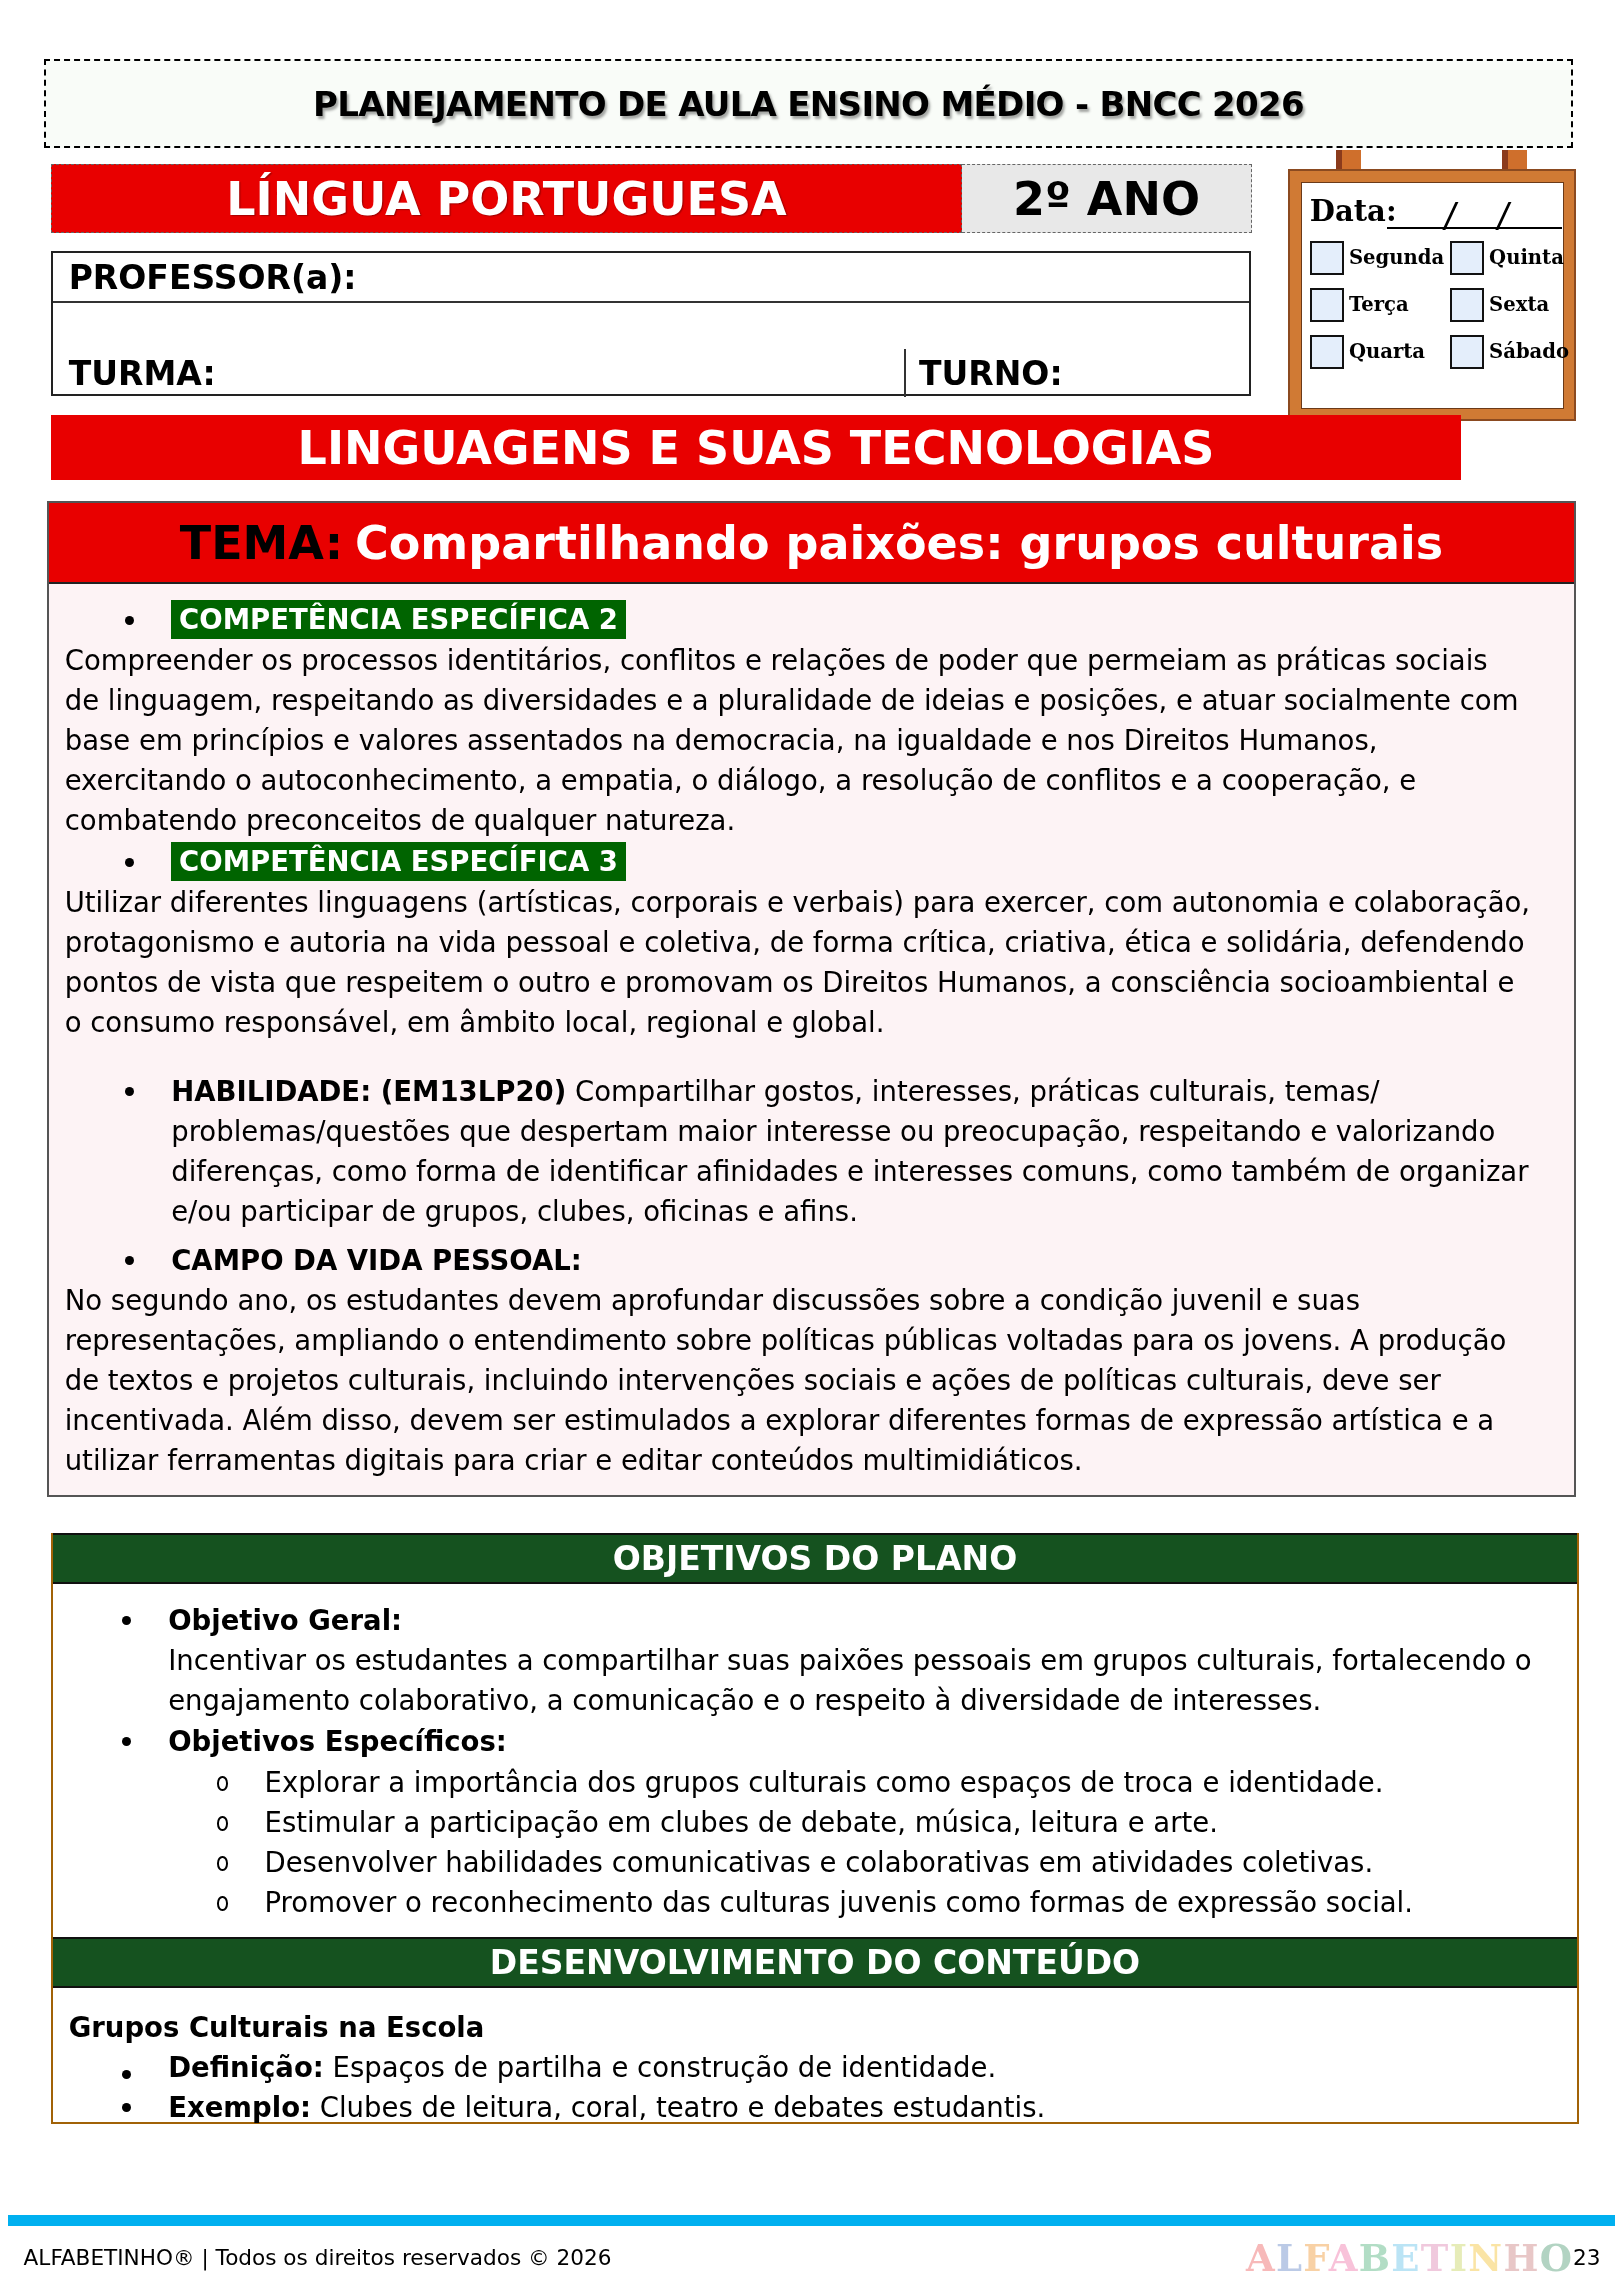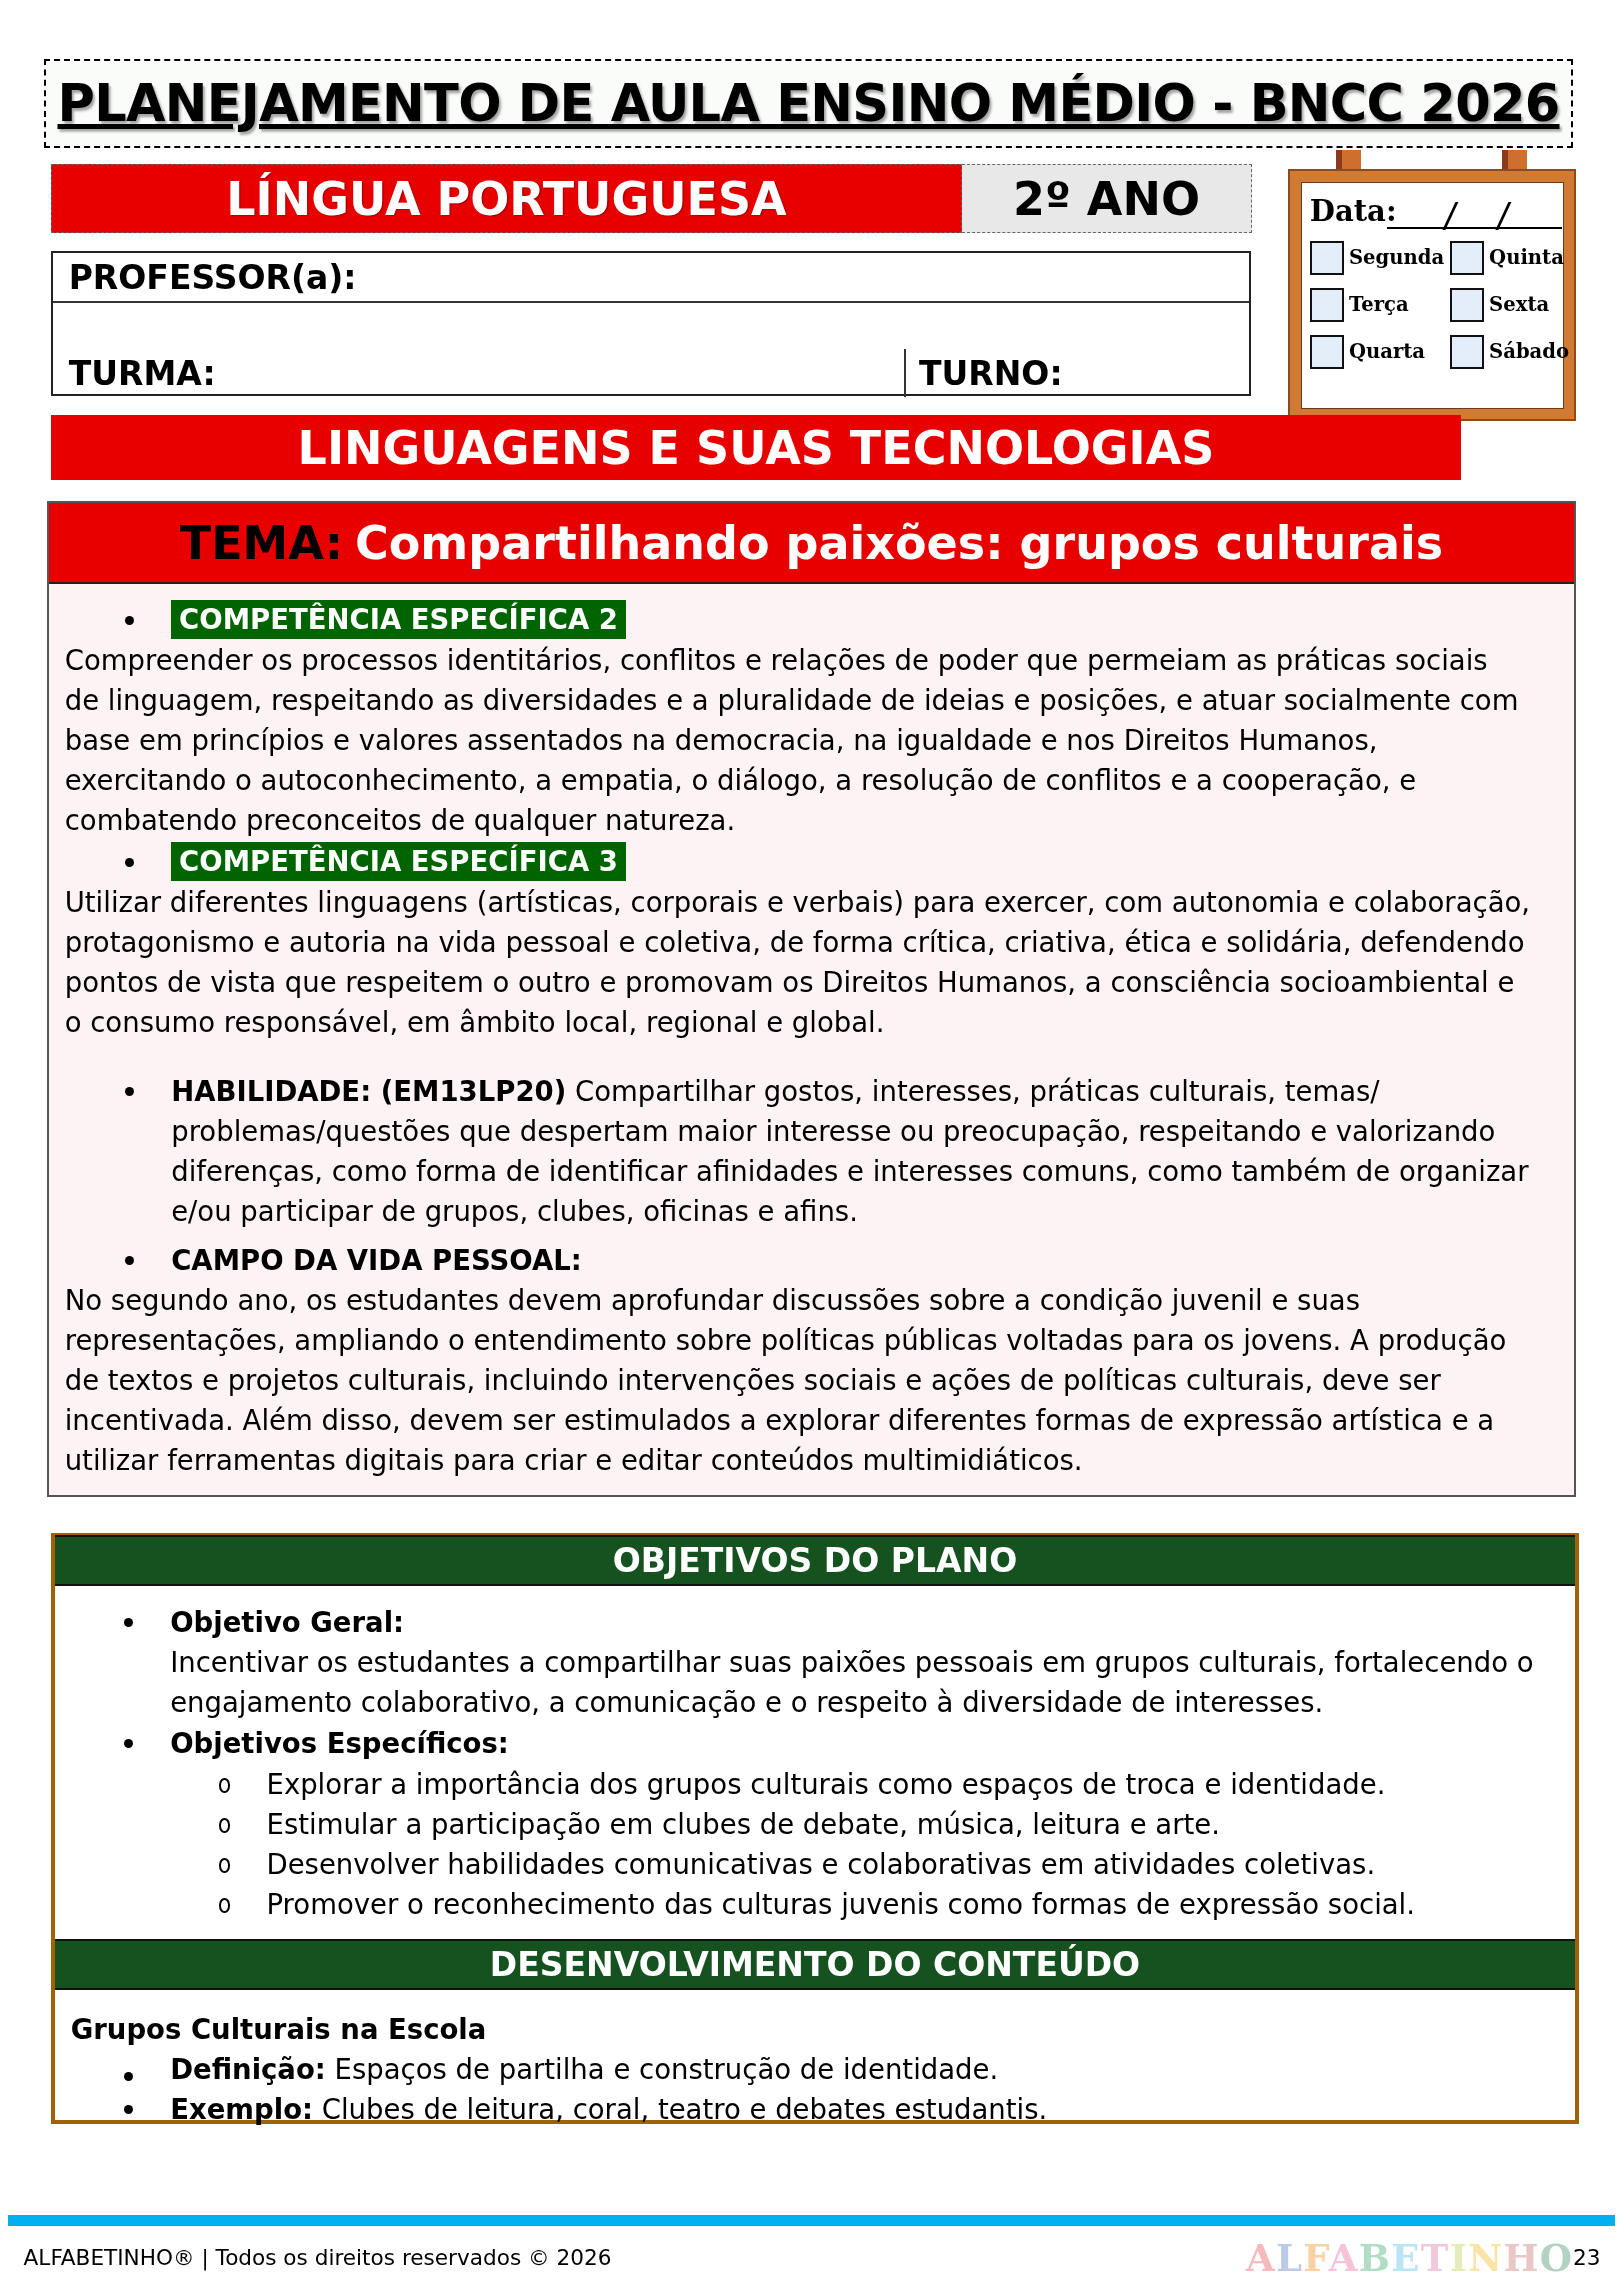--- a/index.html
+++ b/index.html
@@ -9,23 +9,22 @@
   }
   .abs { position:absolute; box-sizing:border-box; }
 
   
   .title-box {
     left:44px; top:59px; width:1529px; height:89px;
     border:2px dashed #000; background:#f9fcf8;
     display:flex; align-items:center; justify-content:center;
   }
   .title-box span {
-    font-weight:bold; font-size:51px; letter-spacing:-0.7px;
+    font-weight:bold; font-size:34px; letter-spacing:-0.7px;
     text-shadow:2px 2.6px 2.6px rgba(0,0,0,0.35);
-    text-decoration:underline;
   }
 
   
   .subject-red {
     left:51px; top:164px; width:911px; height:69px;
     background:#e80000; border:1.3px dashed #666;
     display:flex; align-items:center; justify-content:center;
   }
   .subject-red span { color:#fff; font-weight:bold; font-size:46px; text-shadow:1.3px 1.3px 1.3px rgba(0,0,0,0.3); }
   .subject-grade {
@@ -71,21 +70,21 @@
   .tema-head .t-white { color:#fff; }
 
   .body-text { font-size:27.5px; line-height:40px; }
   .bullet-row { position:absolute; display:flex; align-items:flex-start; }
   .dot { width:9.2px; height:9.2px; border-radius:50%; background:#000; flex:none; }
   .comp-tag { background:#006400; color:#fff; font-weight:bold; font-size:27.5px; padding:0 7.9px; line-height:39px; }
   .para { position:absolute; left:15.7px; width:1498px; }
   .bold { font-weight:bold; }
 
   
-  .obj-box { left:51px; top:1533px; width:1528px; height:591px; border:4px solid #a16207; }
+  .obj-box { left:51px; top:1533px; width:1528px; height:591px; border:2px solid #a16207; }
   .green-head { position:absolute; left:0; right:0; height:47px; background:#15521f;
     border-top:2px solid #111; border-bottom:2px solid #111;
     display:flex; align-items:center; justify-content:center; }
   .green-head span { color:#fff; font-weight:bold; font-size:33px; }
   .circle { width:10.5px; height:14.4px; border:2px solid #000; border-radius:50%; box-sizing:border-box; flex:none; }
 
   
   .footer-bar { left:7.9px; top:2215px; width:1607px; height:10.5px; background:#00b0f0; }
   .footer-text { left:23.6px; top:2245px; font-size:21.6px; }
   .footer-logo { left:1246px; top:2236px; font-family:"DejaVu Serif", serif; font-weight:bold; font-size:37px; letter-spacing:1.3px; }

